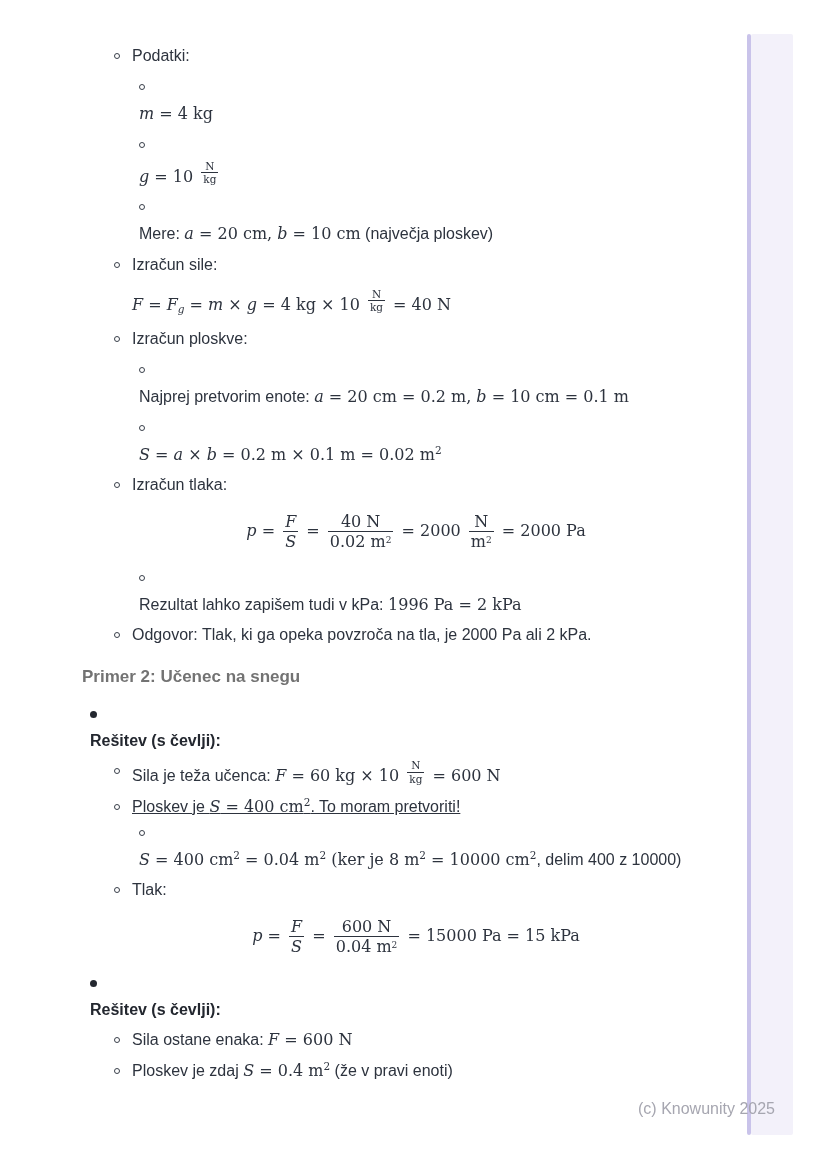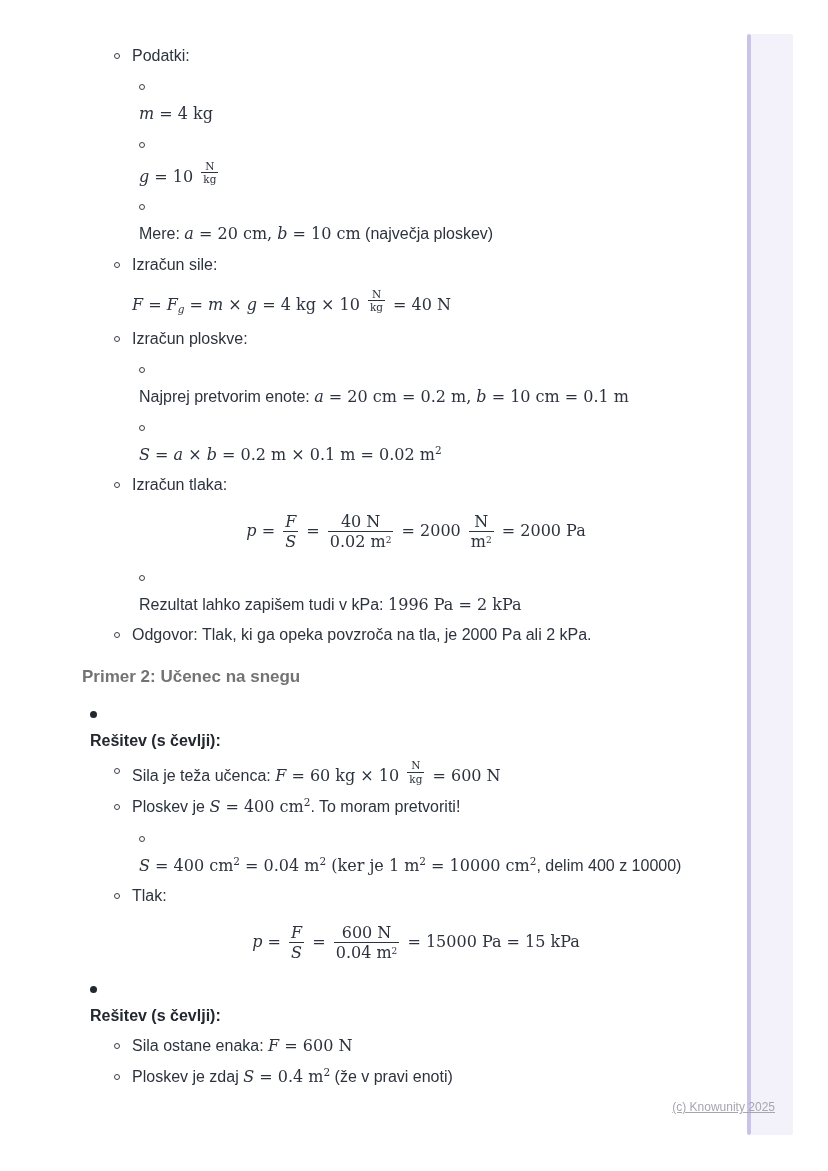--- a/index.html
+++ b/index.html
@@ -9,21 +9,21 @@
     font-family:"Liberation Sans",sans-serif;font-size:16px;
   }
   .content{position:absolute;left:82px;top:38px;width:668px;z-index:1;}
   
   .li{display:flex;align-items:flex-start;margin:6px 0;line-height:1.55;}
   .li.l1{padding-left:8px;flex-direction:column;}
   .li.l2{padding-left:32px;}
   .li.l3{padding-left:57px;flex-direction:column;}
   .li.bold{font-weight:700;color:#23272f;}
   .li.ta{margin-top:1px;}
-  .li.tb{margin-bottom:7px;}
+  .li.tb{margin-bottom:1px;text-decoration:underline;}
   .marker{flex:0 0 18px;padding-top:9px;}
   .circle{display:block;width:6px;height:6px;border:1.5px solid #3a404b;border-radius:50%;box-sizing:border-box;}
   .disc{display:block;width:7px;height:7px;background:#23272f;border-radius:50%;}
   .body{flex:1;}
   
   .heading{margin:16px 0 12px;font-weight:700;font-size:17px;color:#737373;line-height:1.5;}
   .para{margin:12px 0;line-height:2;text-align:justify;}
   
   .formula{font-family:"DejaVu Serif",serif;line-height:1.55;}
   .formula.center{text-align:center;margin:14px 0;}
@@ -36,21 +36,21 @@
   .frac{display:inline-block;vertical-align:middle;text-align:center;line-height:1.2;margin:0 3px;font-family:"DejaVu Serif",serif;}
   .frac .num{display:block;border-bottom:1px solid currentColor;padding:0 2px;}
   .frac .den{display:block;padding:0 2px;}
   .frac.small{font-size:10.5px;vertical-align:-2px;}
   .frac.big{font-size:16px;}
   .frac .sup{font-size:9px;top:-4px;}
   
   .side-panel{position:absolute;left:751px;top:34px;width:42px;height:1101px;border-radius:2px;z-index:0;}
   .scrollbar{position:absolute;left:747px;top:34px;width:4px;height:1101px;border-radius:2px;z-index:0;}
   
-  .footer{position:absolute;right:53px;top:1100px;font-size:12px;z-index:2;text-decoration:underline;}
+  .footer{position:absolute;right:53px;top:1100px;font-size:16px;z-index:2;}
 </style>
 </head>
 <body style="background: rgb(255, 255, 255); color: rgb(45, 51, 62);">
 
 <div class="side-panel" style="background: rgb(243, 241, 250);"></div>
 <div class="scrollbar" style="background: rgb(201, 195, 234);"></div>
 
 <div class="content">
     <div class="li l2">
       <span class="marker">
@@ -136,21 +136,21 @@
     <div class="li l2 tb">
       <span class="marker">
         <span class="circle"></span>
       </span>
       <span class="body"><span class="t">Ploskev je </span><span class="i">S</span><span class="r"> = 400 cm</span><span class="sup">2</span><span class="t">. To moram pretvoriti!</span></span>
     </div>
     <div class="li l3 ta">
       <span class="marker">
         <span class="circle"></span>
       </span>
-      <span class="body"><span class="i">S</span><span class="r"> = 400 cm</span><span class="sup">2</span><span class="r"> = 0.04 m</span><span class="sup">2</span><span class="r"> (ker je 1 m</span><span class="sup">2</span><span class="r"> = 10000 cm</span><span class="sup">2</span><span class="t">, delim 400 z 10000)</span></span>
+      <span class="body"><span class="i">S</span><span class="r"> = 400 cm</span><span class="sup">2</span><span class="r"> = 0.04 m</span><span class="sup">2</span><span class="r"> (ker je 8 m</span><span class="sup">2</span><span class="r"> = 10000 cm</span><span class="sup">2</span><span class="t">, delim 400 z 10000)</span></span>
     </div>
     <div class="li l2">
       <span class="marker">
         <span class="circle"></span>
       </span>
       <span class="body"><span class="t">Tlak:</span></span>
     </div>
     <div class="formula center"><span class="i">p</span><span class="r"> = </span><span class="frac big"><span class="num"><span class="i">F</span></span><span class="den"><span class="i">S</span></span></span><span class="r"> = </span><span class="frac big"><span class="num"><span class="r">600 N</span></span><span class="den"><span class="r">0.04 m</span><span class="sup">2</span></span></span><span class="r"> = 15000 Pa = 15 kPa</span></div>
     <div class="li l1 bold">
       <span class="marker">

